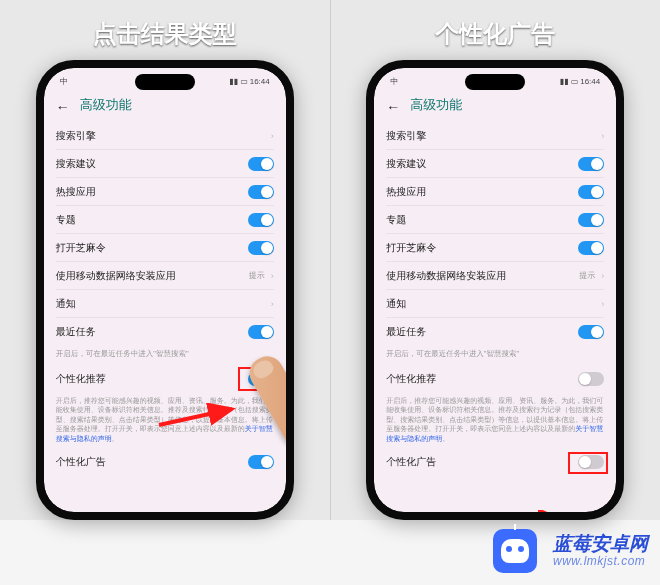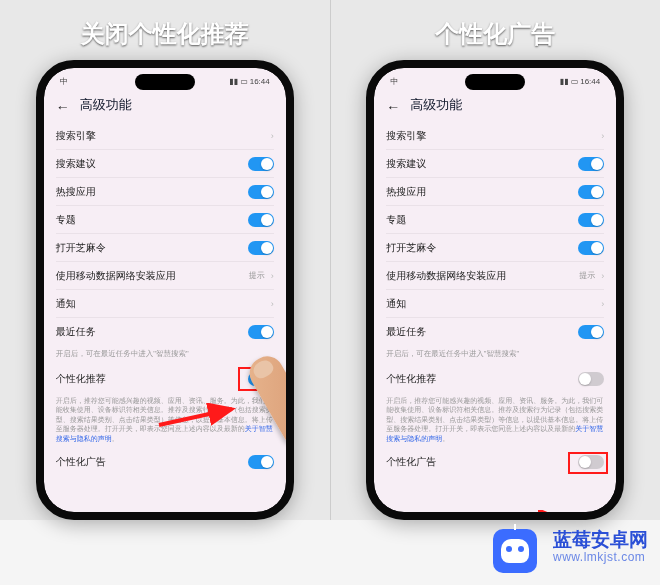--- a/index.html
+++ b/index.html
@@ -82,21 +82,21 @@
     padding: 6px 12px 8px;
     gap: 10px;
   }
   .back-arrow {
     font-size: 14px;
     color: #222;
   }
   .header-title {
     font-size: 13px;
     font-weight: 500;
-    color: #0f172a;
+    color: #0f766e;
   }
   .list {
     flex: 1;
     overflow: hidden;
     padding: 0 12px;
   }
   .row {
     display: flex;
     align-items: center;
     justify-content: space-between;
@@ -182,23 +182,24 @@
     top: 3px; left: 6px;
     width: 20px; height: 16px;
     background: #e9c4a7;
     border-radius: 50% 50% 40% 40%;
   }
   .watermark {
     position: absolute;
     right: 12px;
     bottom: 12px;
     display: flex;
-    align-items: flex-start;
+    align-items: center;
     gap: 16px;
     z-index: 20;
+    font-style: italic;
   }
   .wm-icon {
     width: 44px;
     height: 44px;
     background: #3b6cff;
     border-radius: 10px;
     display: flex;
     align-items: center;
     justify-content: center;
     position: relative;
@@ -235,21 +236,21 @@
   }
   .wm-cn { font-size:19px; font-weight:700; color:#2a4fd6; }
   .wm-url{ font-size:12px; color:#6b88e6; letter-spacing:0.5px; }
 </style>
 </head>
 <body>
 
 <div class="container">
 
   <div class="half">
-    <div class="title">关闭个性化推荐</div>
+    <div class="title">点击结果类型</div>
     <div class="phone">
       <div class="screen">
         <div class="pill"></div>
         <div class="statusbar">
           <div class="left">
               <span>中</span>
             </div>
           <div class="right">
               <span>▮▮</span>
               <span>▭</span>

